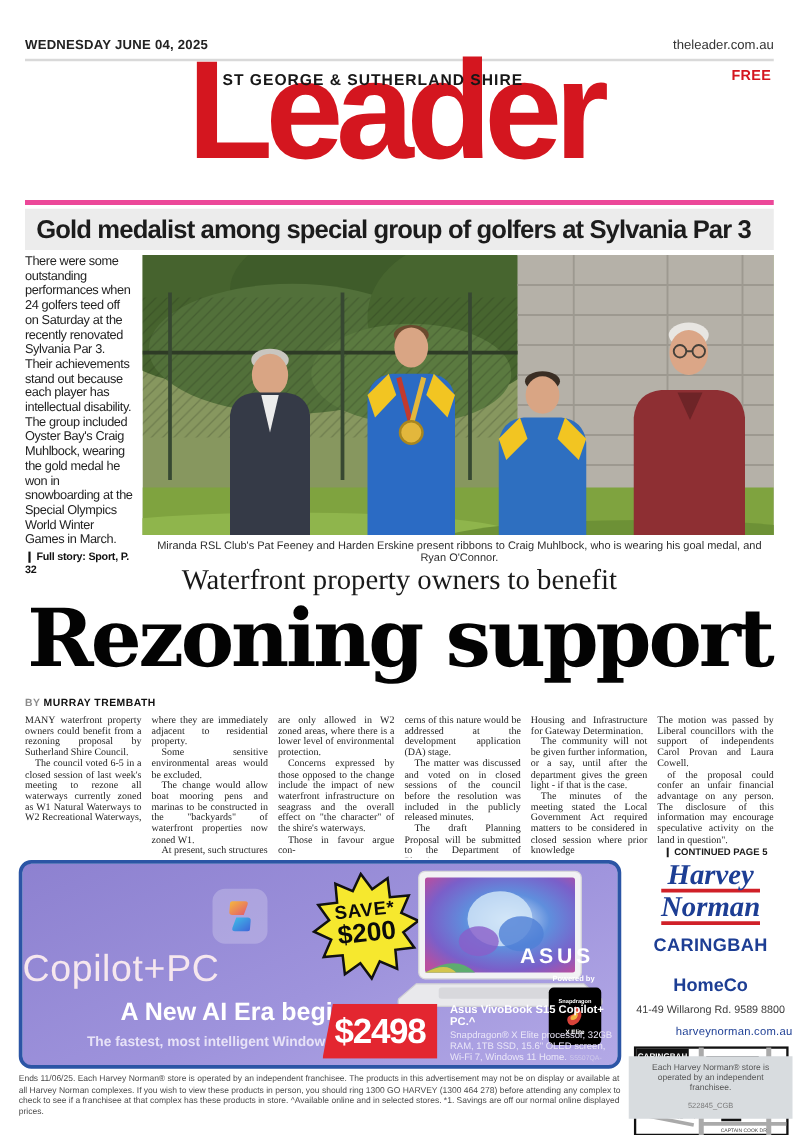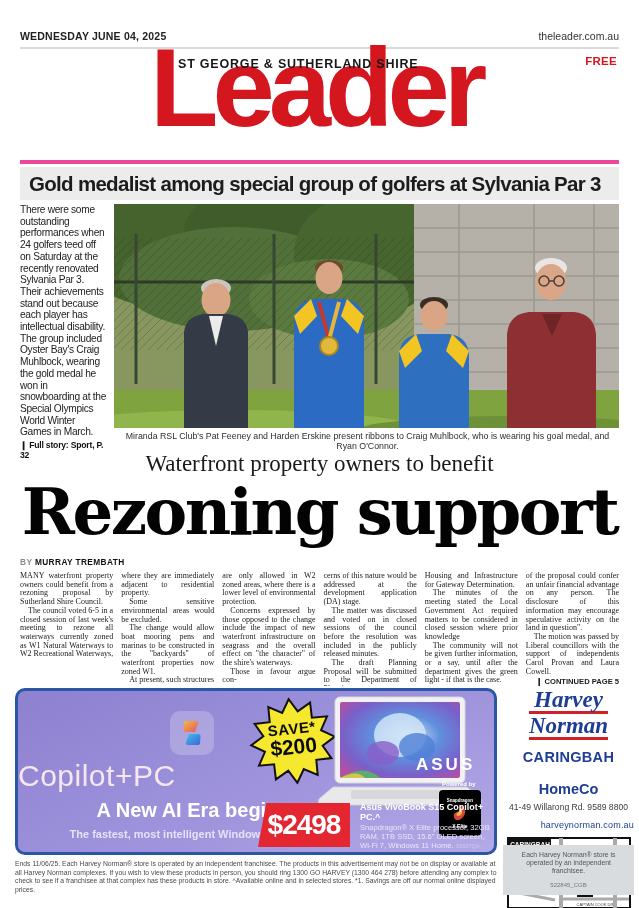--- a/index.html
+++ b/index.html
@@ -42,21 +42,21 @@
   
   .byline{position:absolute;left:20px;top:557px;font-size:8.3px;font-weight:bold;letter-spacing:.4px;}
   .byline .by{color:#8a8a8a;}
   .byline .name{color:#111;}
   .article{position:absolute;left:20px;right:20px;top:572px;height:114px;display:flex;gap:8px;overflow:hidden;}
   .article-col{flex:1;min-width:0;}
   .article-col p{margin:0;font-family:"Liberation Serif",serif;font-size:8px;line-height:8.7px;
                  text-align:justify;color:#1a1a1a;}
   .article-col p + p{text-indent:8px;}
   .article-col p.continued{font-family:"Liberation Sans",sans-serif;font-weight:bold;font-size:7.6px;
-                           text-indent:0;text-align:right;margin-top:2px;}
+                           text-indent:0;text-align:center;margin-top:2px;}
 
   
   .ad{position:absolute;left:15px;top:688px;width:482px;height:167px;box-sizing:border-box;
       border:3px solid #2b55a5;border-radius:10px;overflow:hidden;
       background:linear-gradient(155deg,#8d81d0 0%,#9e93dc 55%,#b3a9e6 100%);}
   .copilot-icon{position:absolute;left:152px;top:20px;width:44px;height:44px;border-radius:10px;
                 background:rgba(255,255,255,.22);display:flex;align-items:center;justify-content:center;}
   .copilot-brand{position:absolute;left:0px;top:68px;width:350px;text-align:left;font-size:30px;color:#f6e7ee;letter-spacing:.5px;}
   .ad-tagline{position:absolute;left:0px;top:108px;width:350px;text-align:center;font-size:20px;font-weight:bold;color:#ffffff;}
   .ad-subtagline{position:absolute;left:0px;top:137px;width:350px;text-align:center;font-size:11px;font-weight:bold;color:#e7e2f7;}
@@ -226,26 +226,26 @@
         <p>Concerns expressed by those opposed to the change include the impact of new waterfront infrastructure on seagrass and the overall effect on "the character" of the shire's waterways.</p>
         <p>Those in favour argue con-</p>
       </div>
       <div class="article-col">
         <p>cerns of this nature would be addressed at the development application (DA) stage.</p>
         <p>The matter was discussed and voted on in closed sessions of the council before the resolution was included in the publicly released minutes.</p>
         <p>The draft Planning Proposal will be submitted to the Department of Planning</p>
       </div>
       <div class="article-col">
         <p>Housing and Infrastructure for Gateway Determination.</p>
+        <p>The community will not be given further information, or a say, until after the department gives the green light - if that is the case.</p>
         <p>The minutes of the meeting stated the Local Government Act required matters to be considered in closed session where prior knowledge</p>
-        <p>The community will not be given further information, or a say, until after the department gives the green light - if that is the case.</p>
-      </div>
-      <div class="article-col">
+      </div>
+      <div class="article-col">
+        <p>The motion was passed by Liberal councillors with the support of independents Carol Provan and Laura Cowell.</p>
         <p>of the proposal could confer an unfair financial advantage on any person. The disclosure of this information may encourage speculative activity on the land in question".</p>
-        <p>The motion was passed by Liberal councillors with the support of independents Carol Provan and Laura Cowell.</p>
         <p class="continued">❙ CONTINUED PAGE 5</p>
       </div>
     </div>
 
   <div class="ad">
     <div class="copilot-icon">
       <svg width="28" height="28" viewBox="0 0 28 28">
         <defs>
           <linearGradient id="cg1" x1="0" y1="0" x2="1" y2="1">
             <stop offset="0" stop-color="#f6b93d"></stop>

